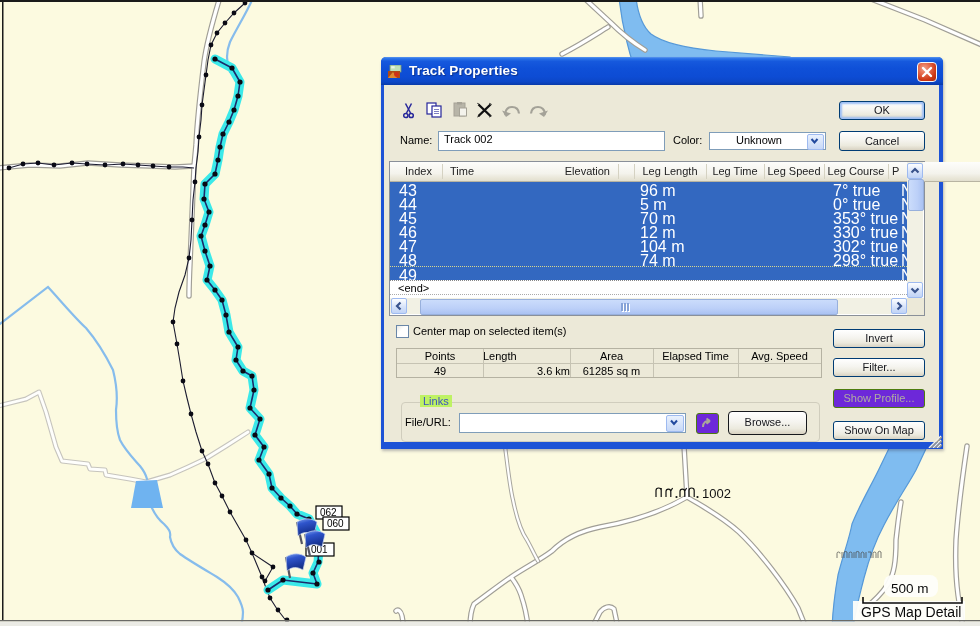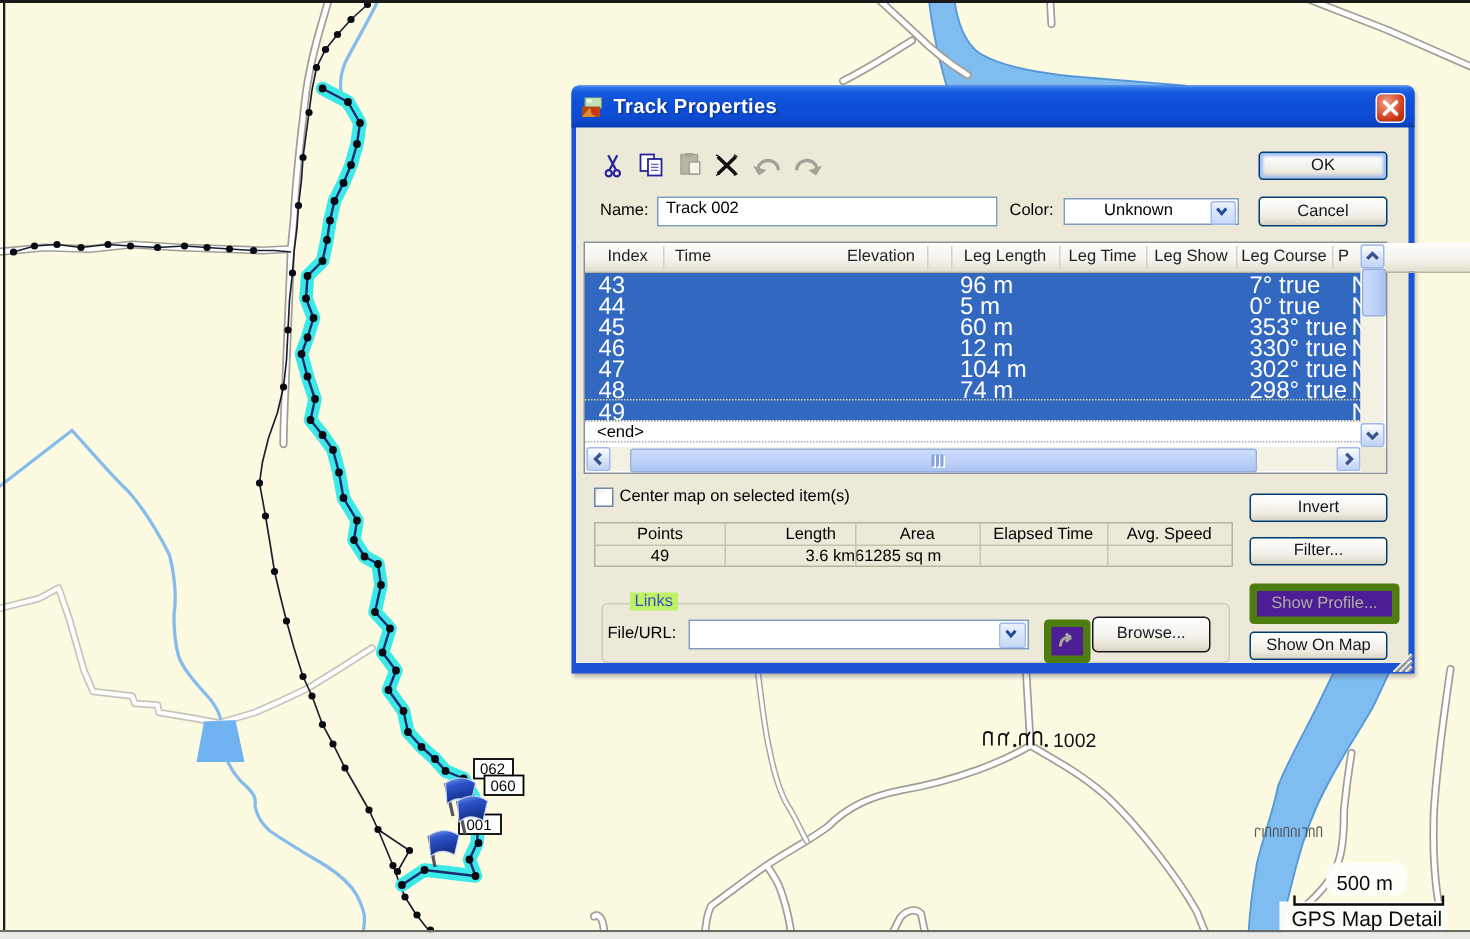--- a/index.html
+++ b/index.html
@@ -9,21 +9,21 @@
   .dlg{position:absolute;left:381px;top:57px;width:562px;height:392px;background:#1d53d6;border-radius:5px 5px 0 0;box-shadow:1px 2px 3px rgba(60,60,90,.35);}
   .tbar{position:absolute;left:0;top:0;width:562px;height:28px;border-radius:5px 5px 0 0;
     background:linear-gradient(180deg,#5a96ee 0%,#2a72e8 6%,#1659dd 16%,#0f50d8 40%,#0d4cd4 70%,#0c47c8 88%,#0a3eb2 97%,#0939a6 100%);}
   .ttext{position:absolute;left:28px;top:6px;color:#fff;font-size:13.5px;font-weight:bold;letter-spacing:.2px;text-shadow:1px 1px 1px #0c318c;}
   .closeb{position:absolute;left:536px;top:5px;width:18px;height:18px;border-radius:4px;border:1px solid #f4f8fc;
     background:radial-gradient(circle at 35% 30%,#f0a088 0%,#e4684a 35%,#cc3511 70%,#aa2a0c 100%);}
   .closeb svg{position:absolute;left:2px;top:2px;}
   .face{position:absolute;left:3px;top:28px;width:555px;height:357px;background:#ece9d8;}
   .xpbtn{position:absolute;border:1px solid #003c74;border-radius:3px;background:linear-gradient(180deg,#ffffff 0%,#f5f4ef 45%,#eceade 75%,#d8d2c2 100%);
     font-size:11px;color:#15161c;text-align:center;font-family:"Liberation Sans",sans-serif;}
-  .xpbtn.disab{border:5px solid #4d7c0f;background:#4c1d95;color:#b0ada0;}
+  .xpbtn.disab{border:1px solid #4d7c0f;background:#6d28d9;color:#b0ada0;}
   .xpbtn span{position:absolute;left:0;right:0;}
   .fld{position:absolute;border:1px solid #7f9db9;background:#fff;font-size:11px;color:#000;}
   .lbl{position:absolute;font-size:11px;color:#000;white-space:nowrap;}
   .sbtn{position:absolute;width:14px;height:14px;border:1px solid #9ebaf0;border-radius:2px;background:linear-gradient(180deg,#fdfeff,#d8e4fa 55%,#c0d3f6);}
 </style>
 </head>
 <body>
 <div id="stage">
   <svg id="map" width="980" height="626" viewBox="0 0 980 626">
     <defs>
@@ -299,21 +299,21 @@
           <span style="top:3px">Cancel</span>
         </div>
 
       <div id="grid" style="position:absolute;left:5px;top:76px;width:534px;height:153px;border:1px solid #8a9099;background:#fff">
         <div id="ghead" style="position:absolute;left:0;top:0;width:617px;height:19px;background:linear-gradient(180deg,#fdfdfb 0%,#f4f3ec 60%,#e9e6d8 85%,#e2dfcf 100%);border-bottom:1px solid #b8b4a2;font-size:11px;color:#222">
           <span style="position:absolute;left:15px;top:3px">Index</span>
           <span style="position:absolute;left:60px;top:3px">Time</span>
           <span style="position:absolute;left:130px;width:90px;top:3px;text-align:right">Elevation</span>
           <span style="position:absolute;left:244px;width:72px;top:3px;text-align:center">Leg Length</span>
           <span style="position:absolute;left:316px;width:58px;top:3px;text-align:center">Leg Time</span>
-          <span style="position:absolute;left:374px;width:60px;top:3px;text-align:center">Leg Show</span>
+          <span style="position:absolute;left:374px;width:60px;top:3px;text-align:center">Leg Speed</span>
           <span style="position:absolute;left:434px;width:64px;top:3px;text-align:center">Leg Course</span>
           <span style="position:absolute;left:502px;top:3px">P</span>
           <span style="position:absolute;left:52px;top:2px;height:15px;border-left:1px solid #d5d2c2"></span>
           <span style="position:absolute;left:228px;top:2px;height:15px;border-left:1px solid #d5d2c2"></span>
           <span style="position:absolute;left:244px;top:2px;height:15px;border-left:1px solid #d5d2c2"></span>
           <span style="position:absolute;left:316px;top:2px;height:15px;border-left:1px solid #d5d2c2"></span>
           <span style="position:absolute;left:374px;top:2px;height:15px;border-left:1px solid #d5d2c2"></span>
           <span style="position:absolute;left:434px;top:2px;height:15px;border-left:1px solid #d5d2c2"></span>
           <span style="position:absolute;left:498px;top:2px;height:15px;border-left:1px solid #d5d2c2"></span>
         </div>
@@ -325,21 +325,21 @@
               <span style="position:absolute;left:511px">N</span>
             </div>
           <div style="position:absolute;left:0;top:14px;width:517px">
               <span style="position:absolute;left:9px">44</span>
               <span style="position:absolute;left:250px">5 m</span>
               <span style="position:absolute;left:443px">0° true</span>
               <span style="position:absolute;left:511px">N</span>
             </div>
           <div style="position:absolute;left:0;top:28px;width:517px">
               <span style="position:absolute;left:9px">45</span>
-              <span style="position:absolute;left:250px">60 m</span>
+              <span style="position:absolute;left:250px">70 m</span>
               <span style="position:absolute;left:443px">353° true</span>
               <span style="position:absolute;left:511px">N</span>
             </div>
           <div style="position:absolute;left:0;top:42px;width:517px">
               <span style="position:absolute;left:9px">46</span>
               <span style="position:absolute;left:250px">12 m</span>
               <span style="position:absolute;left:443px">330° true</span>
               <span style="position:absolute;left:511px">N</span>
             </div>
           <div style="position:absolute;left:0;top:56px;width:517px">
@@ -387,29 +387,29 @@
         </div>
         <div style="position:absolute;left:517px;top:136px;width:17px;height:17px;background:#ece9d8"></div>
       </div>
 
       <div style="position:absolute;left:12px;top:240px;width:11px;height:11px;border:1px solid #6a87a8;background:linear-gradient(135deg,#e8e8e4,#fff 40%)"></div>
       <div class="lbl" style="left:29px;top:240px">Center map on selected item(s)</div>
 
       <div id="stats" style="position:absolute;left:12px;top:263px;width:424px;height:28px;border:1px solid #b5b2a2;font-size:11px;color:#000">
         <div style="position:absolute;left:0;top:0;width:424px;height:14px;border-bottom:1px solid #c6c3b3">
           <span style="position:absolute;left:0;width:86px;top:1px;text-align:center">Points</span>
-          <span style="position:absolute;left:100px;width:87px;top:1px;text-align:center">Length</span>
+          <span style="position:absolute;left:86px;width:87px;top:1px;text-align:left">Length</span>
           <span style="position:absolute;left:173px;width:83px;top:1px;text-align:center">Area</span>
           <span style="position:absolute;left:256px;width:85px;top:1px;text-align:center">Elapsed Time</span>
           <span style="position:absolute;left:341px;width:83px;top:1px;text-align:center">Avg. Speed</span>
         </div>
         <div style="position:absolute;left:0;top:15px;width:424px;height:13px">
           <span style="position:absolute;left:0;width:86px;top:1px;text-align:center">49</span>
           <span style="position:absolute;left:86px;width:87px;top:1px;text-align:right">3.6 km</span>
-          <span style="position:absolute;left:173px;width:83px;top:1px;">61285 sq m</span>
+          <span style="position:absolute;left:173px;width:83px;top:1px;text-align:center">61285 sq m</span>
         </div>
         <span style="position:absolute;left:86px;top:0;height:28px;border-left:1px solid #c6c3b3"></span>
         <span style="position:absolute;left:173px;top:0;height:28px;border-left:1px solid #c6c3b3"></span>
         <span style="position:absolute;left:256px;top:0;height:28px;border-left:1px solid #c6c3b3"></span>
         <span style="position:absolute;left:341px;top:0;height:28px;border-left:1px solid #c6c3b3"></span>
       </div>
 
       <div style="position:absolute;left:17px;top:317px;width:417px;height:38px;border:1px solid #d0cdbd;border-radius:4px"></div>
       <div class="lbl" style="left:36px;top:310px;color:#3b51c0;background:#bef264;padding:0 3px">Links</div>
       <div class="lbl" style="left:21px;top:331px">File/URL:</div>

